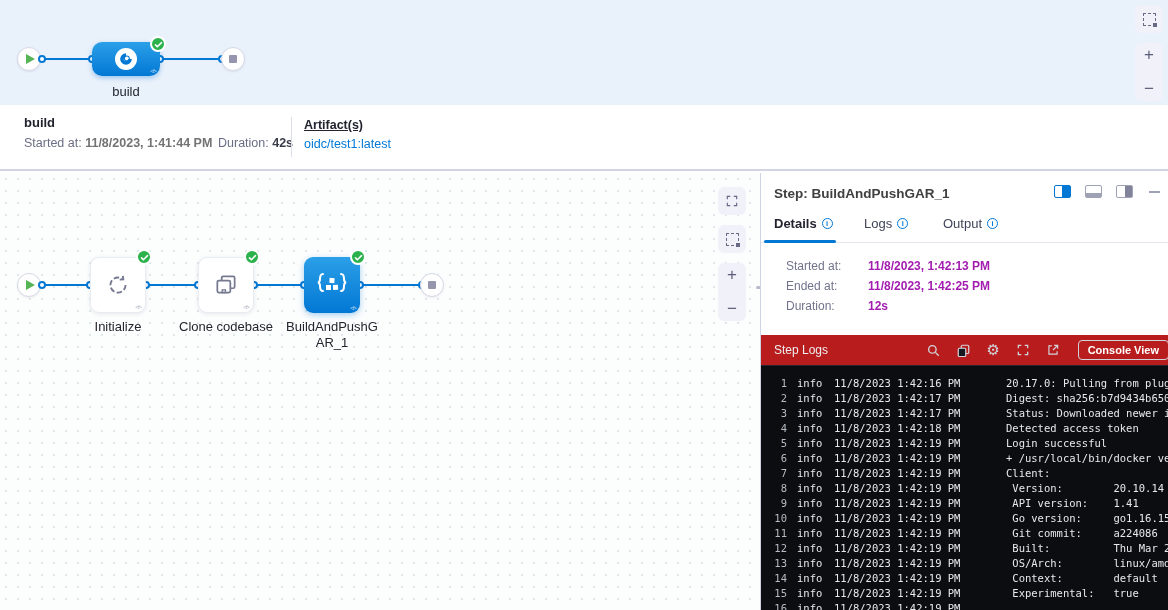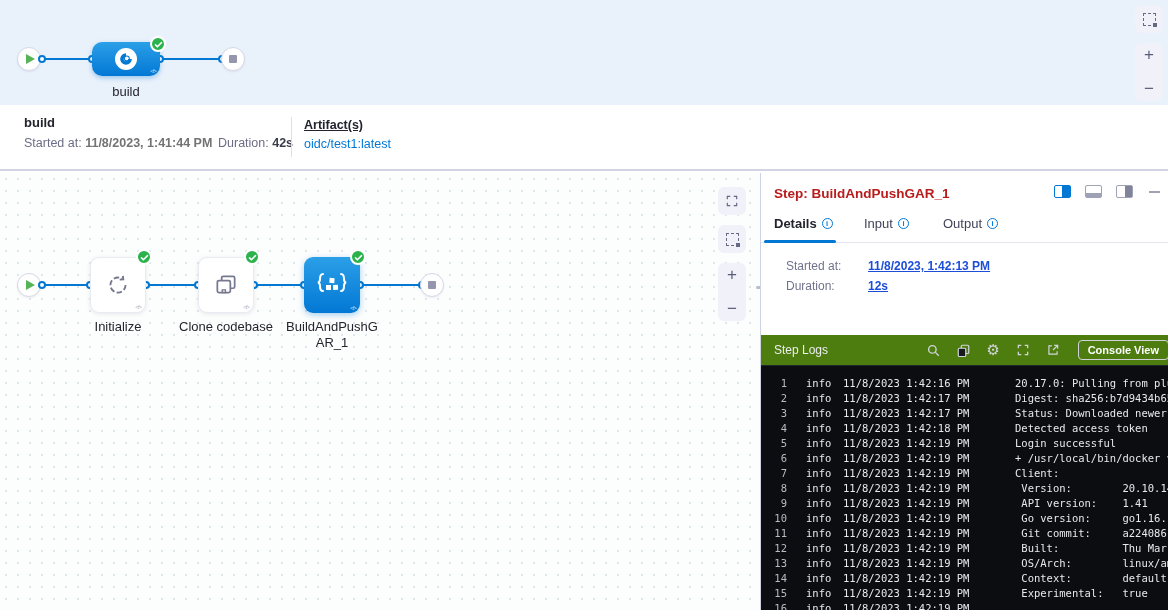--- a/index.html
+++ b/index.html
@@ -58,55 +58,55 @@
   .card-icon { position:absolute; left:50%; top:50%; transform:translate(-50%,-50%); }
 
   .canvas-controls { position:absolute; left:718px; top:14px; width:28px; }
 
   .split-handle { position:absolute; left:756px; top:286px; width:9px; height:3px; background:#b9bccb; border-radius:2px; }
 
   
   .right-panel { position:absolute; left:760px; top:173px; width:408px; height:437px; background:#fff;
     border-left:1px solid #cfd2e1; }
   .rp-header { position:absolute; left:0; top:0; width:100%; height:40px; }
-  .rp-title { position:absolute; left:13px; top:13px; font-size:13.5px; font-weight:bold; color:#b91c1c; }
+  .rp-title { position:absolute; left:13px; top:13px; font-size:13.5px; font-weight:bold; color:#404040; }
   .rp-layouts { position:absolute; right:8px; top:12px; display:flex; align-items:center; gap:14px; }
   .lay { width:17px; height:13px; border-radius:2px; position:relative; }
   .lay.l1 { border:1.5px solid #0278d5; } .lay.l1 i { position:absolute; right:0; top:0; width:8px; height:100%; background:#0278d5; }
   .lay.l2 { border:1.5px solid #9fa2b4; } .lay.l2 i { position:absolute; left:0; bottom:0; width:100%; height:4px; background:#9fa2b4; }
   .lay.l3 { border:1.5px solid #9fa2b4; } .lay.l3 i { position:absolute; right:0; top:0; width:7px; height:100%; background:#80839a; }
   .lay-min { width:11px; height:2px; background:#9fa2b4; margin-left:2px; }
 
   .rp-tabs { position:absolute; left:0; top:40px; width:100%; height:30px; border-bottom:1px solid #e3e5ee; }
   .tab { position:absolute; top:3px; display:flex; align-items:center; gap:5px; font-size:13px; color:#41435a; cursor:pointer; }
   .tab.active { font-weight:bold; color:#22232e; }
   .tab-underline { position:absolute; left:3px; top:27px; width:72px; height:3px; background:#0278d5; border-radius:2px; }
   .info-badge { width:11px; height:11px; border-radius:50%; border:1px solid #0278d5; color:#0278d5;
     font-size:7.5px; display:inline-flex; align-items:center; justify-content:center; font-weight:bold; }
 
   .rp-details { position:absolute; left:25px; top:83px; }
   .detail-row { display:flex; height:20px; align-items:center; }
   .dlabel { width:82px; font-size:12px; color:#70738b; }
-  .dvalue { font-size:12px; color:#1d4ed8; font-weight:600;text-decoration:underline; }
+  .dvalue { font-size:12px; color:#a21caf; font-weight:600; }
 
   
   .console { position:absolute; left:0; top:162px; width:408px; height:275px; background:#0b0d11; overflow:hidden; }
-  .console-header { position:absolute; left:0; top:0; width:100%; height:31px; background:#4d7c0f;
+  .console-header { position:absolute; left:0; top:0; width:100%; height:31px; background:#b91c1c;
     display:flex; align-items:center; padding:0 0 0 13px; border-bottom:1px solid #23262d; }
   .console-title { font-size:12px; color:#eceef1; flex:0 0 auto; }
   .console-icons { margin-left:auto; display:flex; align-items:center; gap:13px; flex-shrink:0; }
   .cicon { width:17px; height:17px; display:flex; align-items:center; justify-content:center; color:#d2d6dc; }
   .gear-glyph { font-family:"DejaVu Sans", sans-serif; font-size:15px; color:#d2d6dc; line-height:15px; }
   .console-view-btn { flex-shrink:0; margin-left:3px; border:1px solid #cfd3d9; border-radius:4px; color:#fff;
     font-size:11px; font-weight:bold; padding:3px 9px; white-space:nowrap; }
   .console-body { position:absolute; left:0; top:31px; width:100%; height:244px; padding-top:10px; overflow:hidden; }
   .log-row { display:flex; height:15px; line-height:15px; font-family:"DejaVu Sans Mono", monospace;
     font-size:10.5px; white-space:pre; padding-left:8px; }
   .ln { width:18px; text-align:right; color:#b7bbc3; flex-shrink:0; }
-  .lv { margin-left:19px; width:27px; color:#e7e9ec; flex-shrink:0; }
+  .lv { margin-left:10px; width:27px; color:#e7e9ec; flex-shrink:0; }
   .lt { margin-left:10px; width:146px; color:#e7e9ec; flex-shrink:0; }
   .lm { margin-left:26px; color:#e7e9ec; }
 </style>
 </head>
 <body>
 
 <div class="stage-strip">
   <div class="pipe-circle" style="left:17px;top:47px;">
     <span class="play-tri"></span>
   </div>
@@ -270,37 +270,41 @@
       <span class="lay-min"></span>
     </div>
   </div>
 
   <div class="rp-tabs">
     <div class="tab active" style="left:13px;">
       <span>Details</span>
       <span class="info-badge">i</span>
     </div>
     <div class="tab" style="left:103px;">
-      <span>Input</span>
+      <span>Logs</span>
       <span class="info-badge">i</span>
     </div>
     <div class="tab" style="left:182px;">
       <span>Output</span>
       <span class="info-badge">i</span>
     </div>
     <div class="tab-underline"></div>
   </div>
 
   <div class="rp-details">
 
       <div class="detail-row">
         <span class="dlabel">Started at:</span>
         <span class="dvalue">11/8/2023, 1:42:13 PM</span>
       </div>
 
+      <div class="detail-row">
+        <span class="dlabel">Ended at:</span>
+        <span class="dvalue">11/8/2023, 1:42:25 PM</span>
+      </div>
 
       <div class="detail-row">
         <span class="dlabel">Duration:</span>
         <span class="dvalue">12s</span>
       </div>
 
     </div>
 
   <div class="console">
     <div class="console-header">

